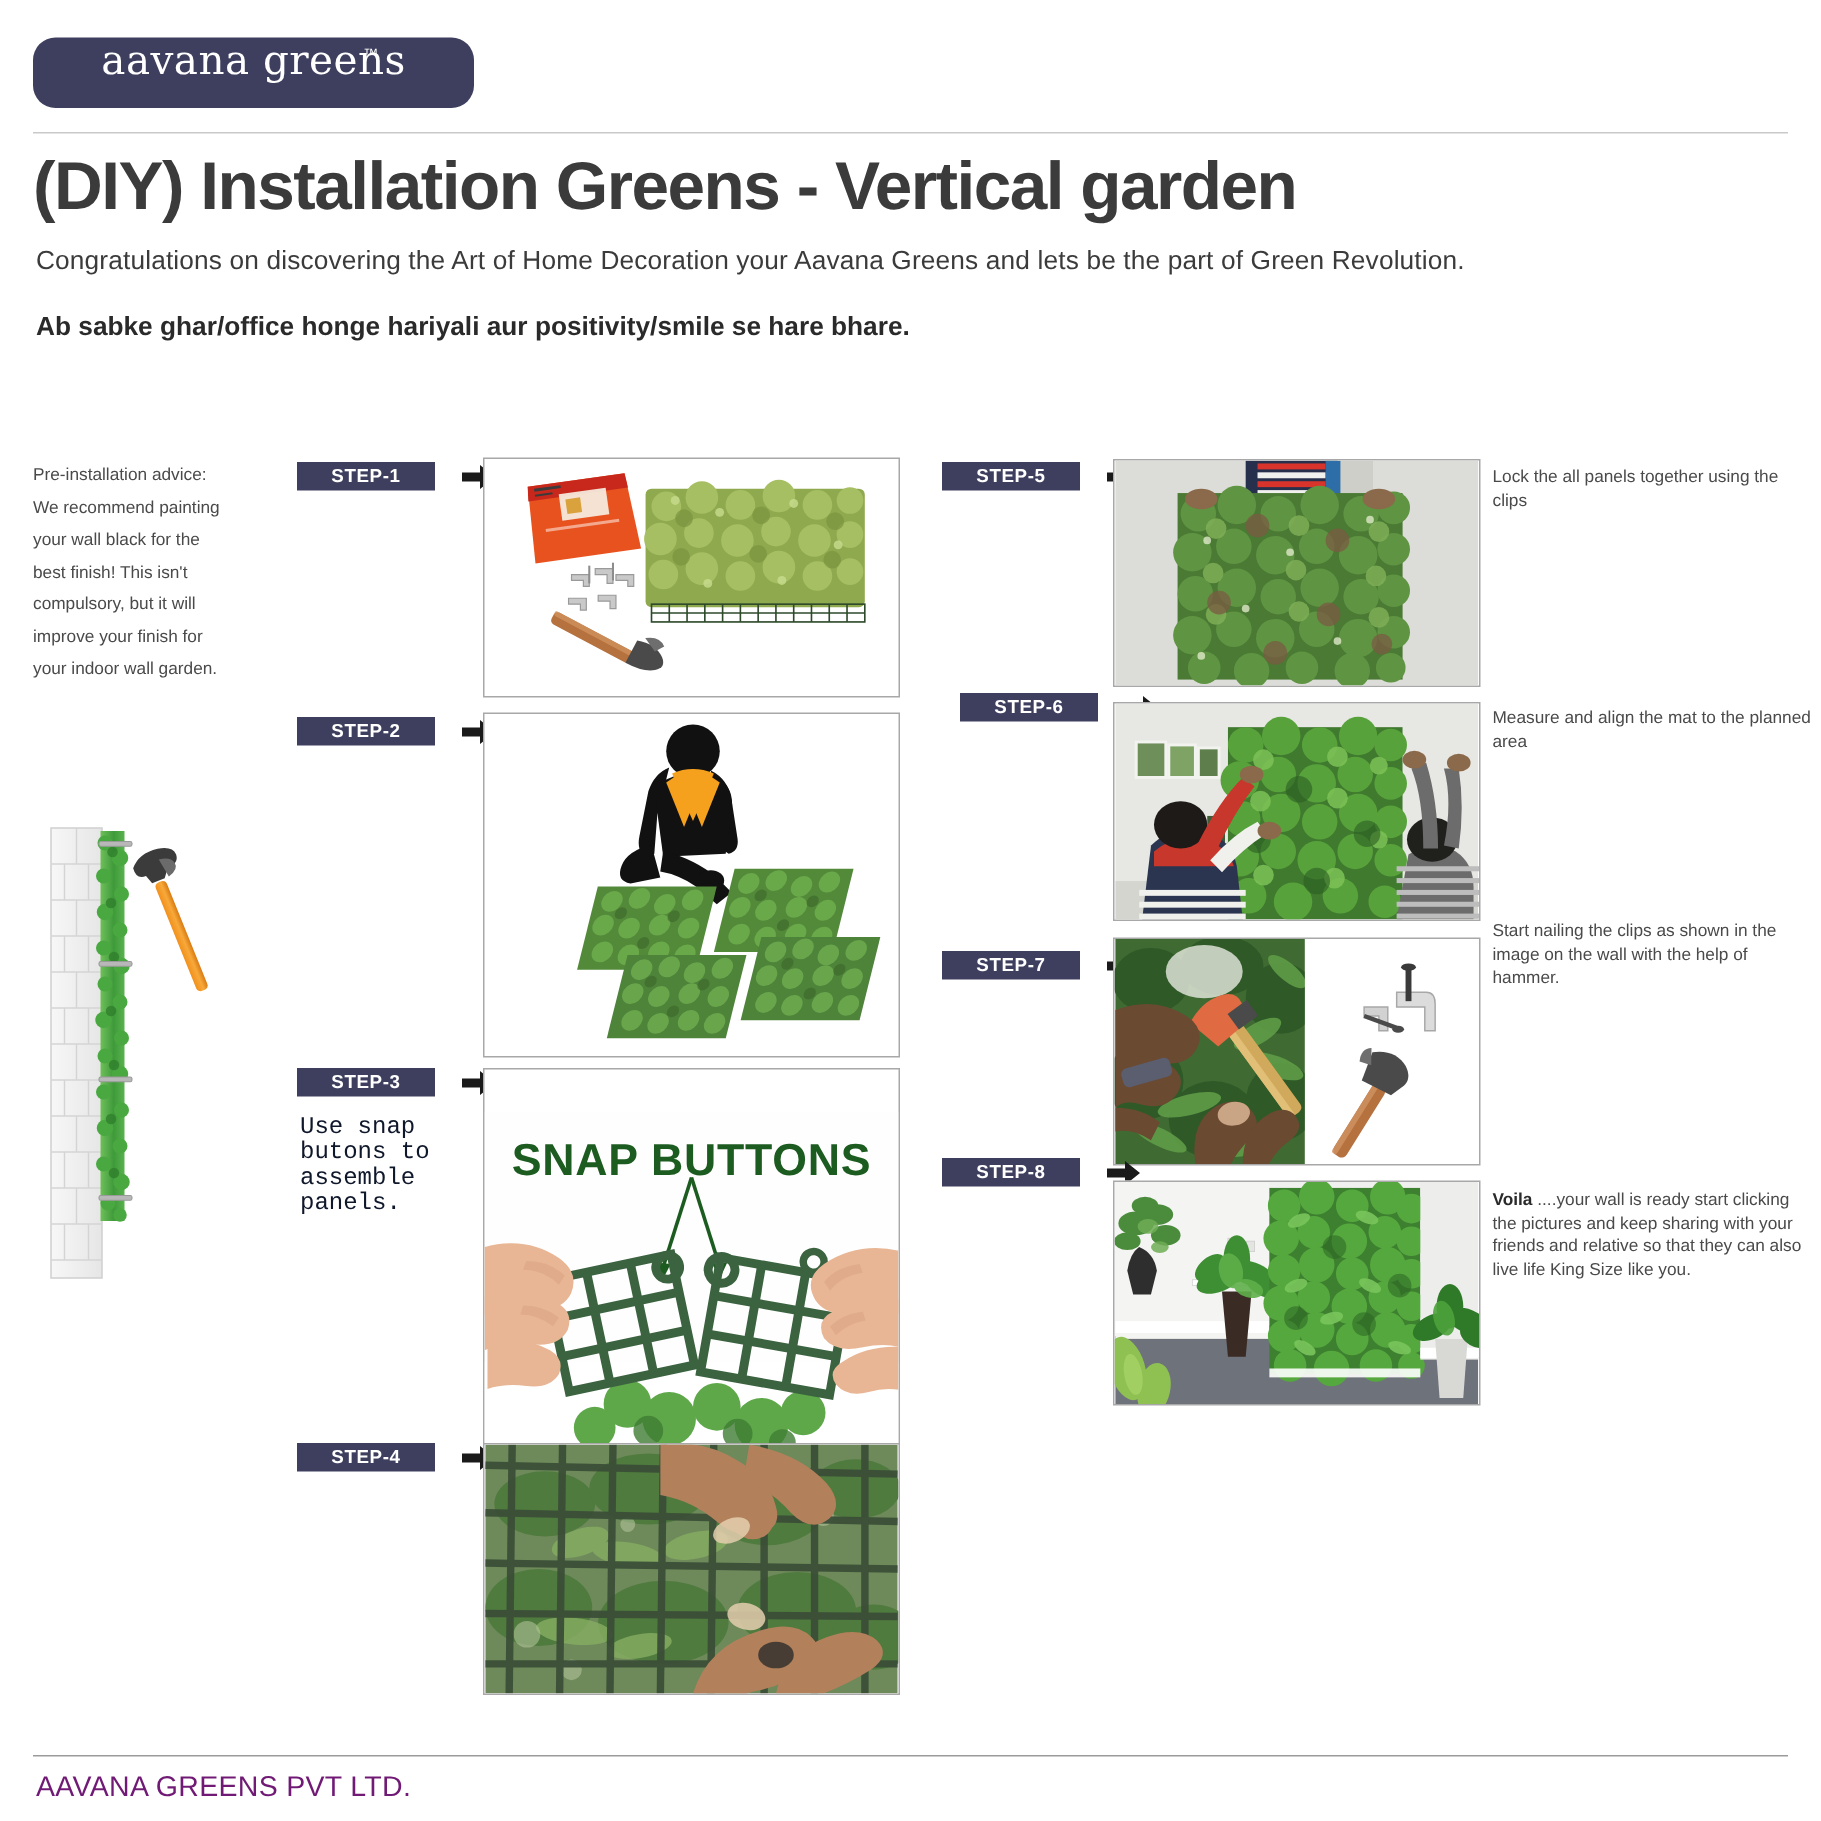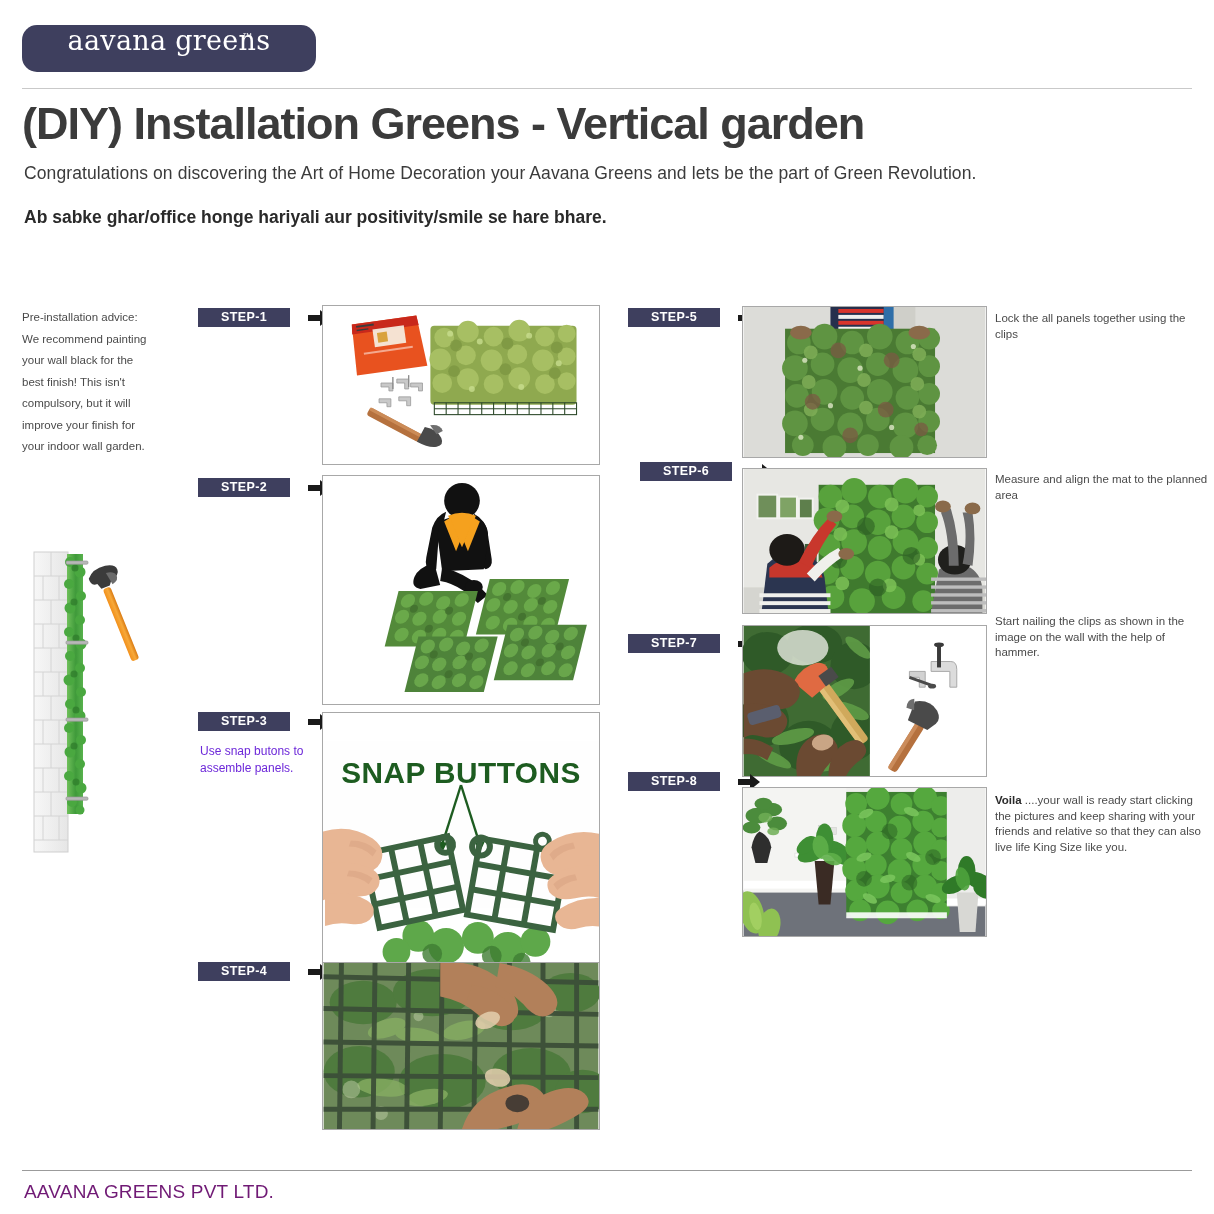--- a/index.html
+++ b/index.html
@@ -86,21 +86,21 @@
     line-height: 14px;
   }
   .step-arrow {
     margin-left: 18px;
     width: 22px; height: 16px;
     display: block;
   }
   .step-note {
     position: absolute;
     width: 120px;
-    font-size: 12px; line-height: 17px; color: #6d28d9;
+    font-size: 16px; line-height: 17px; color: #0f172a; font-family: Liberation Mono, monospace;
   }
 
   
   .panel {
     position: absolute;
     border: 1px solid #a8a8a8;
     background: #ffffff;
     overflow: hidden;
   }
   .panel svg, .panel .inner { display: block; width: 100%; height: 100%; }

